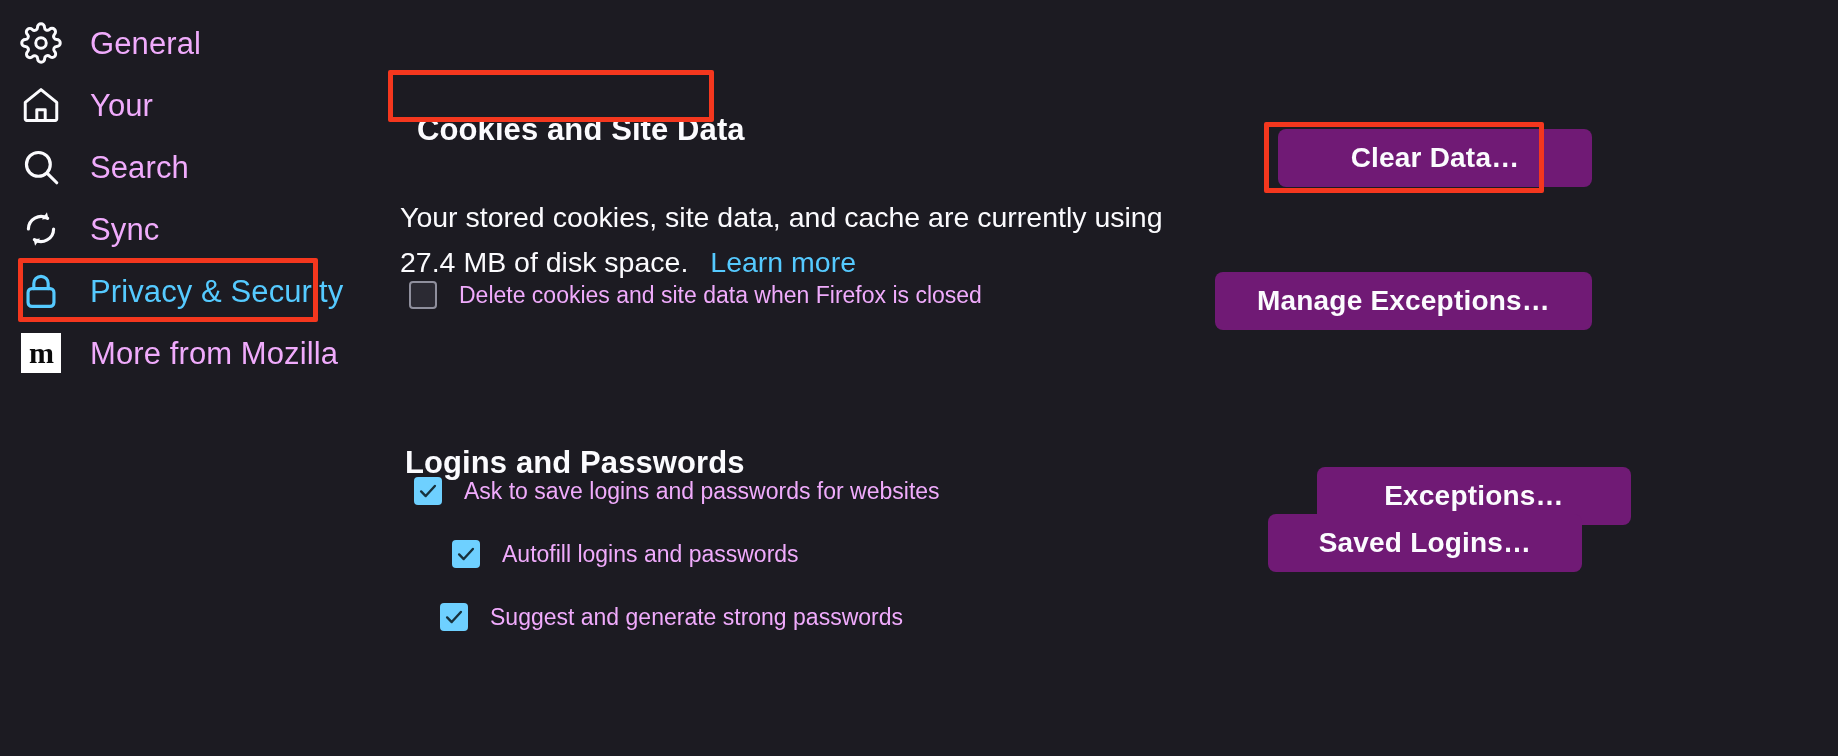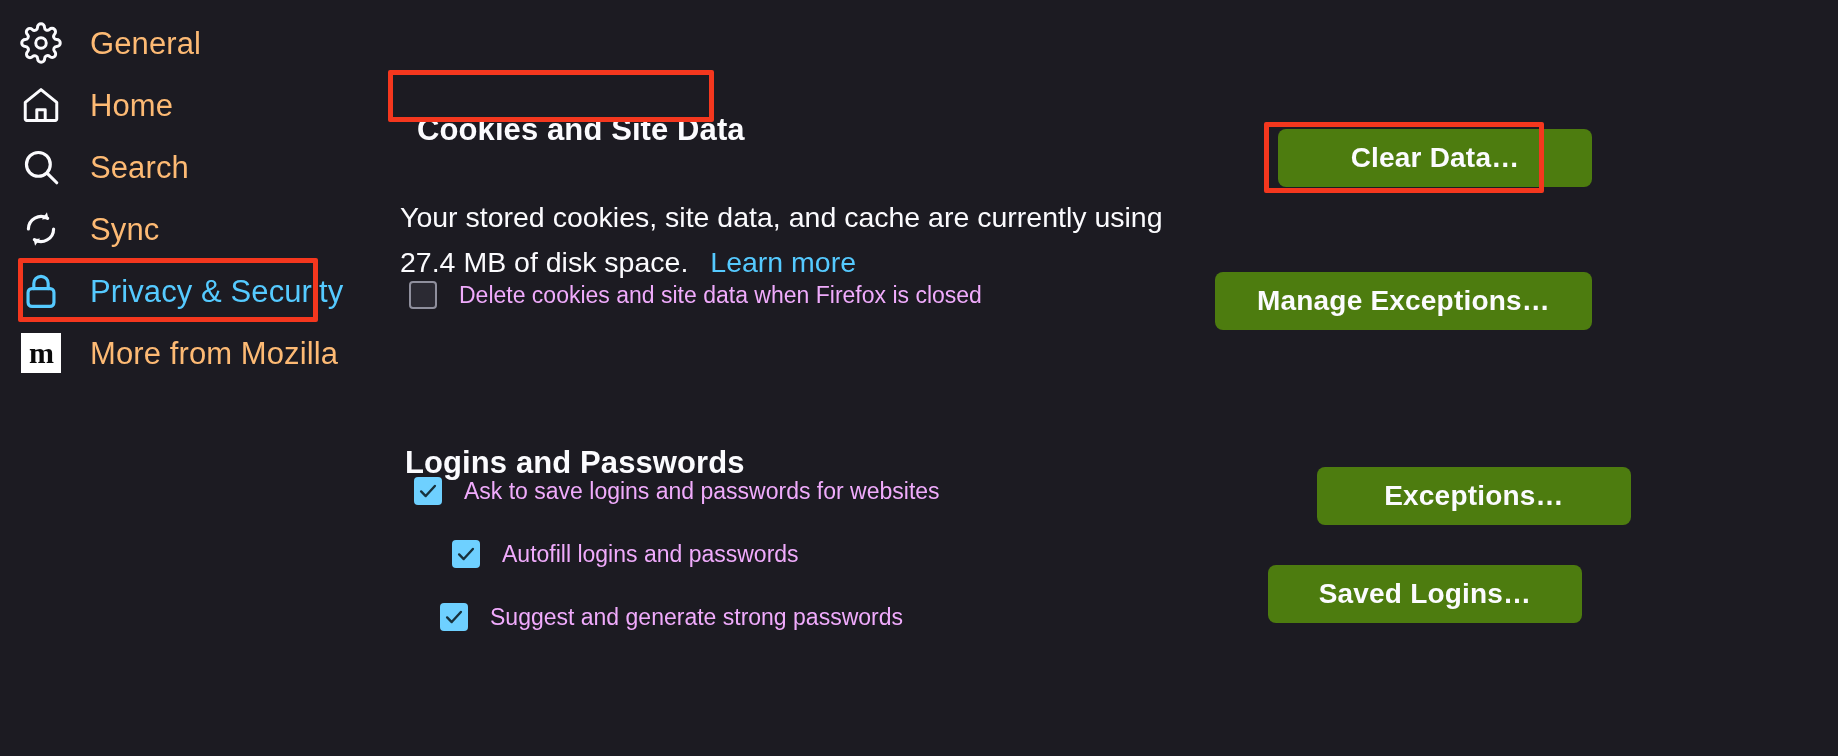--- a/index.html
+++ b/index.html
@@ -40,21 +40,21 @@
     align-items: center;
     height: 62px;
     padding-left: 18px;
     box-sizing: border-box;
     gap: 26px;
     position: relative;
   }
   .nav-item .nav-label {
     font-size: 31px;
     line-height: 1;
-    color: #fdba74;
+    color: #f0abfc;
     letter-spacing: 0.1px;
     white-space: nowrap;
   }
   .nav-item.selected .nav-label { color: #55caff; }
   .nav-icon {
     width: 46px;
     height: 46px;
     display: flex;
     align-items: center;
     justify-content: center;
@@ -147,41 +147,41 @@
   .cbox.checked svg { display: block; }
 
   #row-delete-cookies { left: 9px; top: 281px; }
   #row-ask-save      { left: 14px; top: 477px; }
   #row-autofill      { left: 52px; top: 540px; }
   #row-suggest       { left: 40px; top: 603px; }
 
   
   .btn {
     position: absolute;
-    background: #4d7c0f;
+    background: #701a75;
     color: #fbfbfe;
     border: none;
     border-radius: 8px;
     font-family: "Liberation Sans", sans-serif;
     font-size: 28px;
     font-weight: 700;
     letter-spacing: 0.2px;
     cursor: pointer;
     white-space: nowrap;
     display: flex;
     align-items: center;
     justify-content: center;
     padding: 16px 22px;
     box-sizing: border-box;
   }
   #btn-clear-data        { left: 878px; top: 129px; width: 314px; height: 58px; }
   #btn-manage-data       { left: 878px; top: 200px; width: 314px; height: 58px; }
   #btn-manage-exceptions { left: 815px; top: 272px; width: 377px; height: 58px; }
   #btn-exceptions        { left: 917px; top: 467px; width: 314px; height: 58px; }
-  #btn-saved-logins      { left: 868px; top: 565px; width: 314px; height: 58px; }
+  #btn-saved-logins      { left: 868px; top: 514px; width: 314px; height: 58px; }
 
   
   .annot {
     position: absolute;
     border: 5px solid #f4371e;
     border-radius: 2px;
     box-sizing: border-box;
     pointer-events: none;
   }
   #annot-privacy   { left: 18px;   top: 258px; width: 300px; height: 64px; }
@@ -205,21 +205,21 @@
       <span class="nav-label">General</span>
     </div>
 
     <div class="nav-item">
       <span class="nav-icon">
         <svg width="42" height="42" viewBox="0 0 24 24" fill="none" stroke="#fbfbfe" stroke-width="1.7" stroke-linecap="round" stroke-linejoin="round">
           <path d="M3 10.5 12 3.2l9 7.3V20a.8.8 0 0 1-.8.8H3.8A.8.8 0 0 1 3 20z"></path>
           <path d="M9.6 20.8v-6.1h4.8v6.1"></path>
         </svg>
       </span>
-      <span class="nav-label">Home</span>
+      <span class="nav-label">Your</span>
     </div>
 
     <div class="nav-item">
       <span class="nav-icon">
         <svg width="42" height="42" viewBox="0 0 24 24" fill="none" stroke="#fbfbfe" stroke-width="1.8" stroke-linecap="round">
           <circle cx="10.5" cy="10.5" r="6.8"></circle>
           <line x1="15.6" y1="15.6" x2="21" y2="21"></line>
         </svg>
       </span>
       <span class="nav-label">Search</span>

